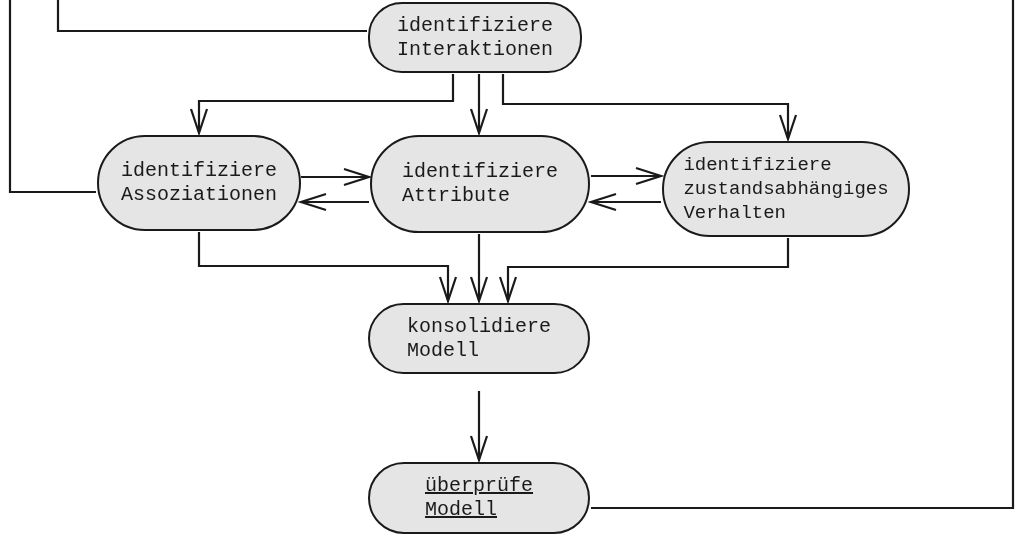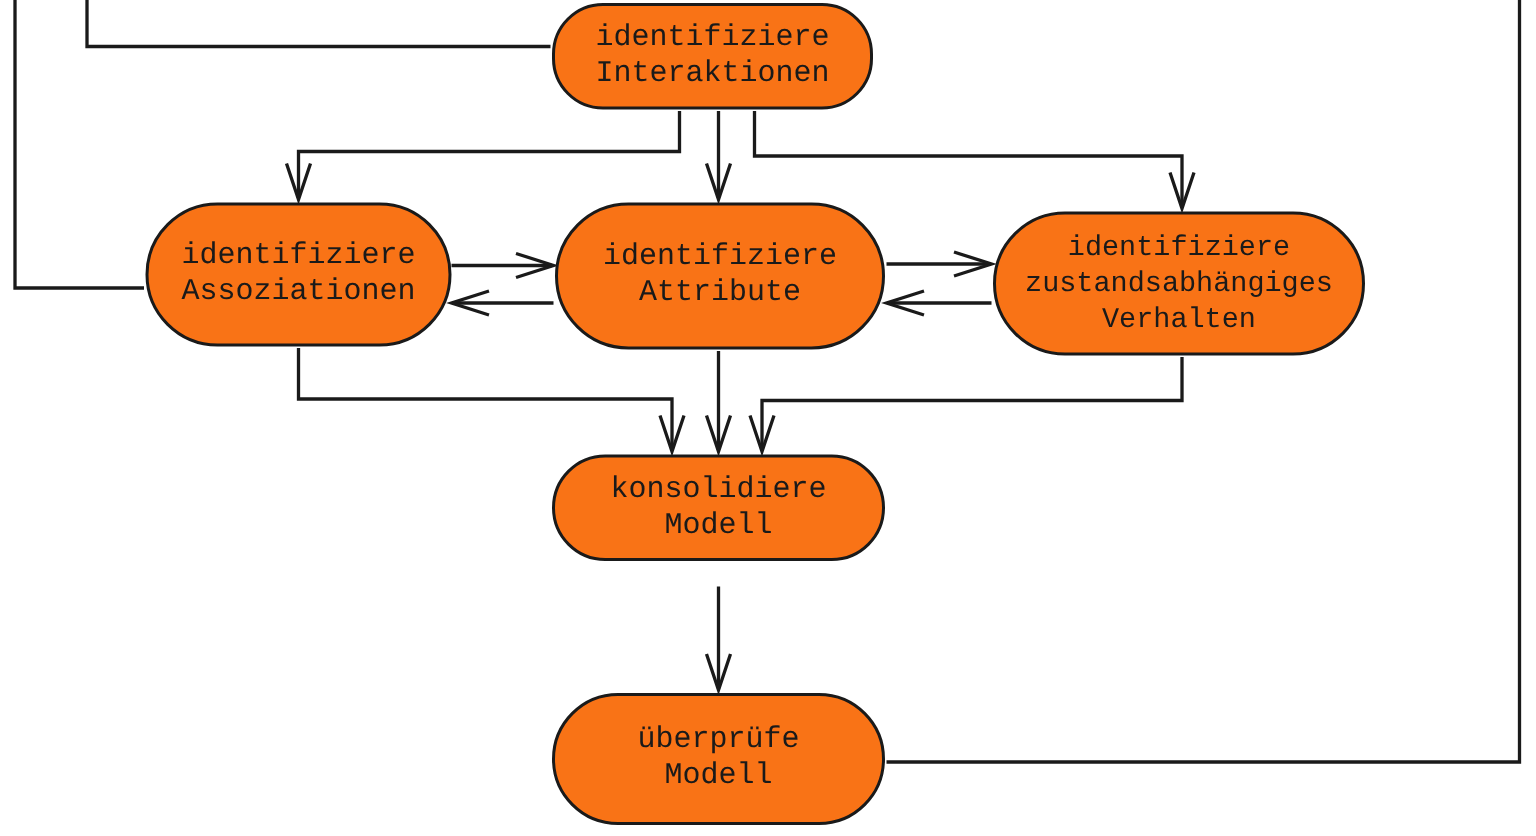--- a/index.html
+++ b/index.html
@@ -19,37 +19,37 @@
     position: absolute;
     left: 0;
     top: 0;
     width: 1024px;
     height: 557px;
   }
   .node {
     position: absolute;
     box-sizing: border-box;
     border: 2.5px solid #1a1a1a;
-    background: #f97316;
+    background: #e5e5e5;
     display: flex;
     align-items: center;
     justify-content: center;
-    text-align: center;
+    text-align: left;
     white-space: pre-line;
     font-size: 20px;
     line-height: 24px;
     color: #1a1a1a;
     letter-spacing: 0px;
   }
   .n-interaktionen { left: 368px; top: 2px;   width: 214px; height: 71px; border-radius: 34px; }
   .n-assoziationen { left: 97px;  top: 135px; width: 204px; height: 96px; border-radius: 48px; }
   .n-attribute     { left: 370px; top: 135px; width: 220px; height: 98px; border-radius: 49px; }
   .n-verhalten     { left: 662px; top: 141px; width: 248px; height: 96px; border-radius: 48px; font-size: 19px; }
   .n-konsolidiere  { left: 368px; top: 303px; width: 222px; height: 71px; border-radius: 43px; }
-  .n-ueberpruefe   { left: 368px; top: 462px; width: 222px; height: 88px; border-radius: 44px; }
+  .n-ueberpruefe   { left: 368px; top: 462px; width: 222px; height: 72px; border-radius: 44px; text-decoration: underline; }
 </style>
 </head>
 <body>
 
 <div class="canvas">
 
   <svg class="connectors" viewBox="0 0 1024 557" fill="none" stroke="#1a1a1a" stroke-width="2.2">
 
     <path d="M 10 0 L 10 192 L 96 192"></path>
 

